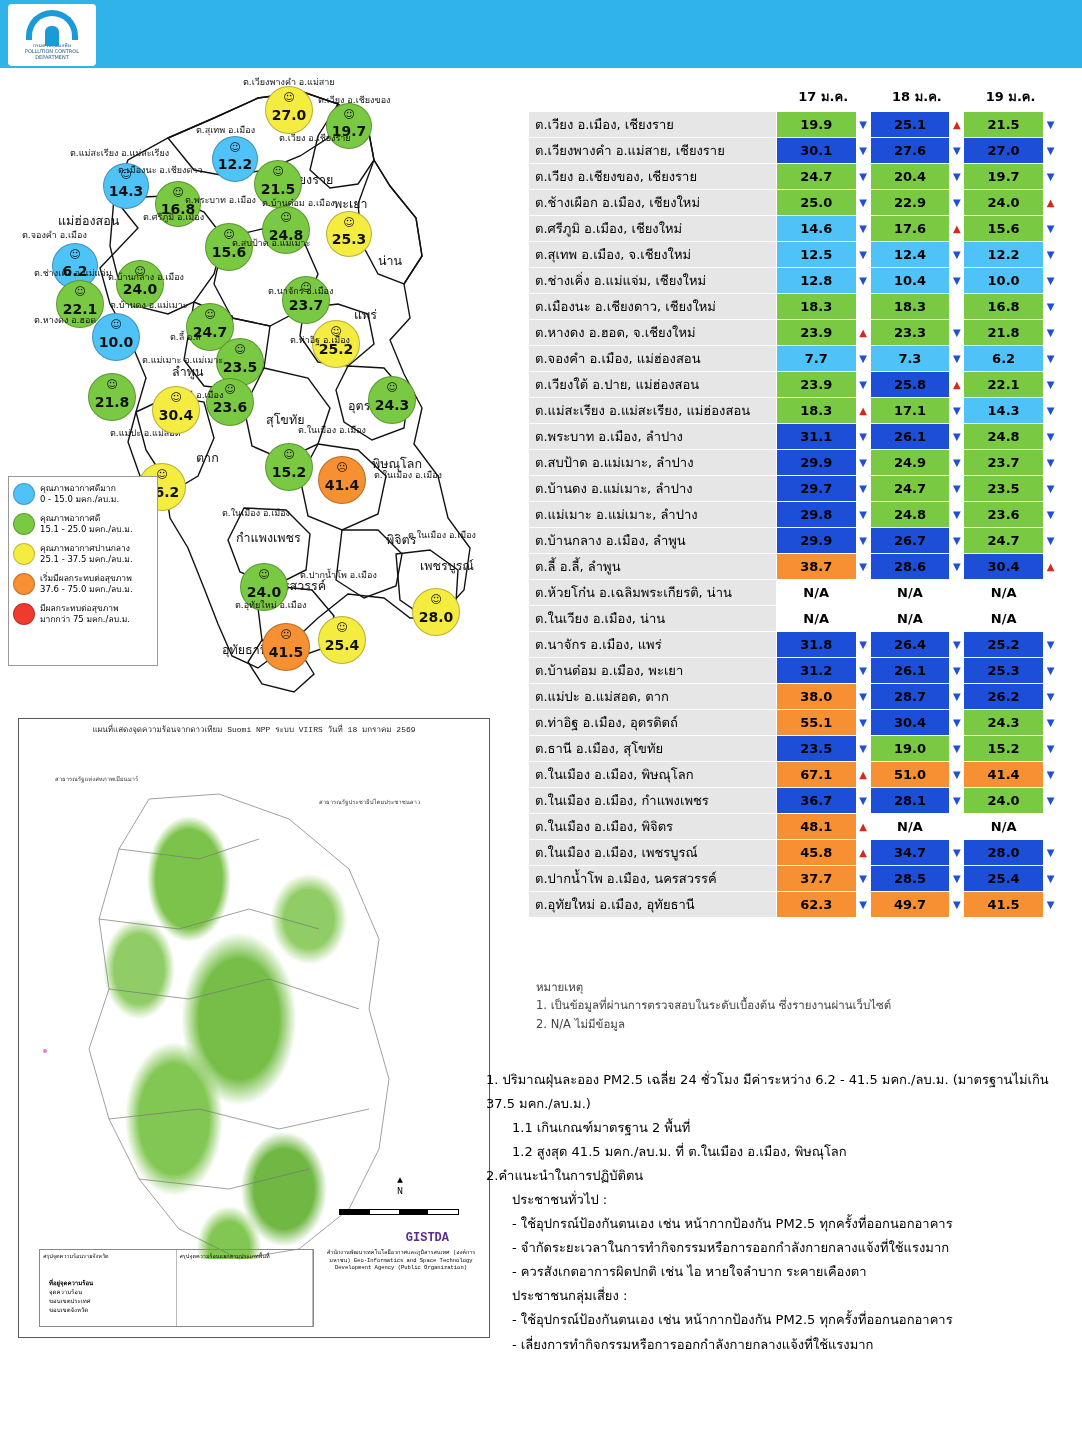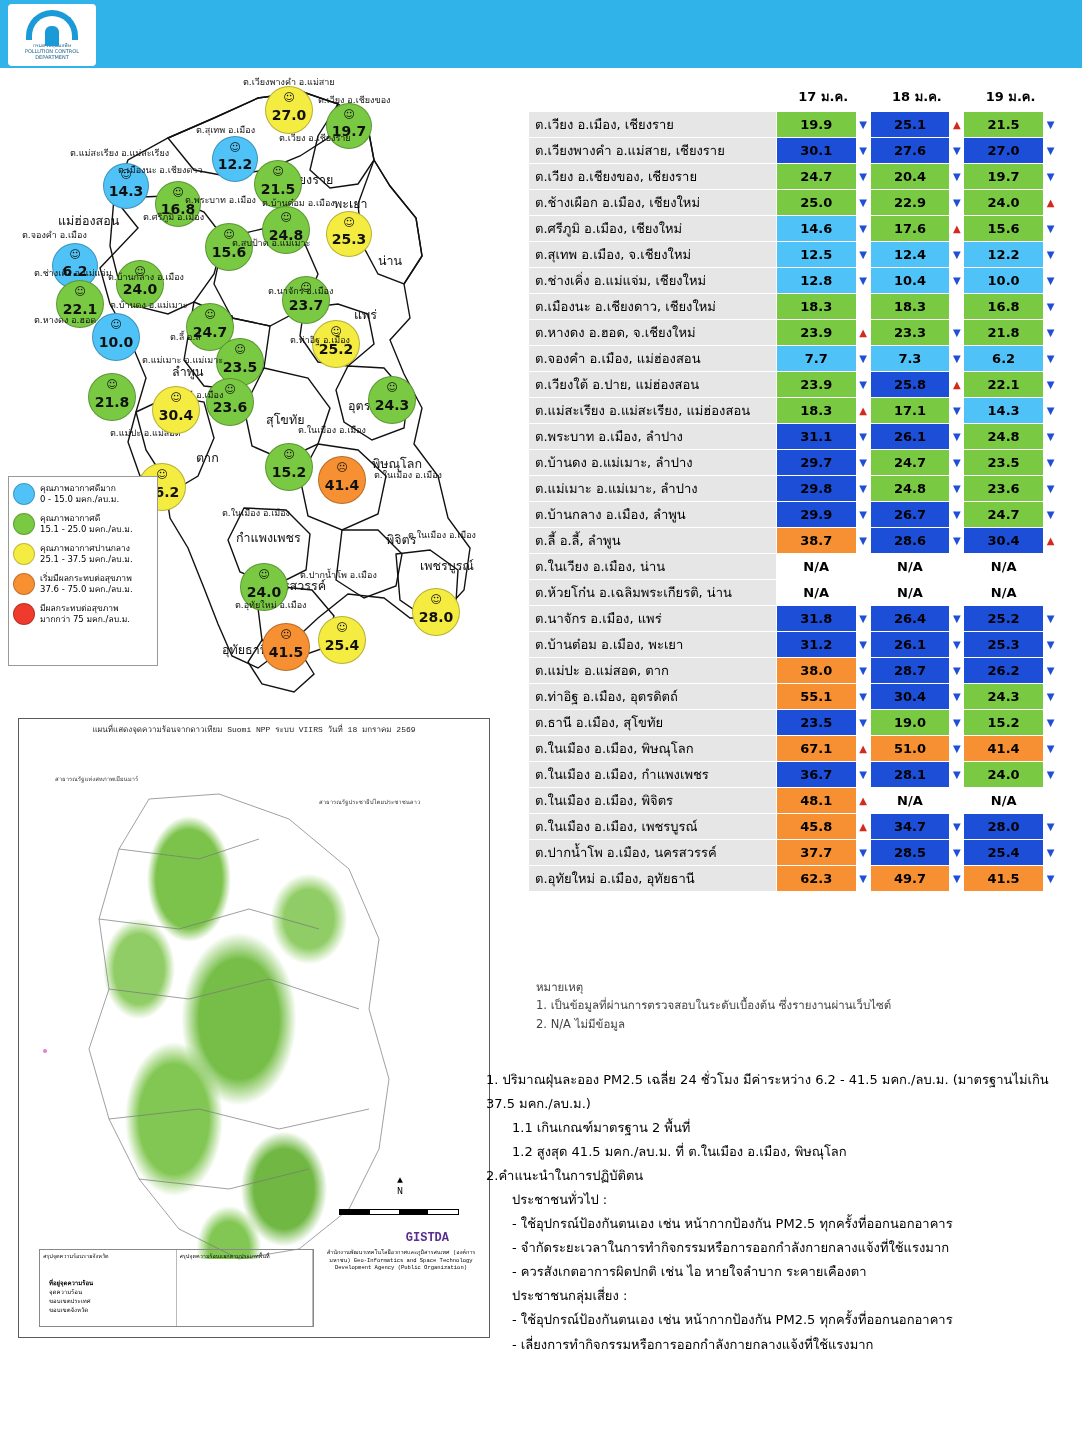--- a/index.html
+++ b/index.html
@@ -539,20 +539,29 @@
         <tr>
           <td class="name">ต.พระบาท อ.เมือง, ลำปาง</td>
           <td class="val v-yellow">31.1</td>
           <td class="arrow"><span class="down">▼</span></td>
           <td class="val v-yellow">26.1</td>
           <td class="arrow"><span class="down">▼</span></td>
           <td class="val v-green">24.8</td>
           <td class="arrow"><span class="down">▼</span></td>
         </tr>
         <tr>
+          <td class="name">ต.สบป้าด อ.แม่เมาะ, ลำปาง</td>
+          <td class="val v-yellow">29.9</td>
+          <td class="arrow"><span class="down">▼</span></td>
+          <td class="val v-green">24.9</td>
+          <td class="arrow"><span class="down">▼</span></td>
+          <td class="val v-green">23.7</td>
+          <td class="arrow"><span class="down">▼</span></td>
+        </tr>
+        <tr>
           <td class="name">ต.บ้านดง อ.แม่เมาะ, ลำปาง</td>
           <td class="val v-yellow">29.7</td>
           <td class="arrow"><span class="down">▼</span></td>
           <td class="val v-green">24.7</td>
           <td class="arrow"><span class="down">▼</span></td>
           <td class="val v-green">23.5</td>
           <td class="arrow"><span class="down">▼</span></td>
         </tr>
         <tr>
           <td class="name">ต.แม่เมาะ อ.แม่เมาะ, ลำปาง</td>
@@ -575,30 +584,30 @@
         <tr>
           <td class="name">ต.ลี้ อ.ลี้, ลำพูน</td>
           <td class="val v-orange">38.7</td>
           <td class="arrow"><span class="down">▼</span></td>
           <td class="val v-yellow">28.6</td>
           <td class="arrow"><span class="down">▼</span></td>
           <td class="val v-yellow">30.4</td>
           <td class="arrow"><span class="up">▲</span></td>
         </tr>
         <tr>
+          <td class="name">ต.ห้วยโก๋น อ.เฉลิมพระเกียรติ, น่าน</td>
+          <td class="val v-na">N/A</td>
+          <td class="arrow"></td>
+          <td class="val v-na">N/A</td>
+          <td class="arrow"></td>
+          <td class="val v-na">N/A</td>
+          <td class="arrow"></td>
+        </tr>
+        <tr>
           <td class="name">ต.ในเวียง อ.เมือง, น่าน</td>
-          <td class="val v-na">N/A</td>
-          <td class="arrow"></td>
-          <td class="val v-na">N/A</td>
-          <td class="arrow"></td>
-          <td class="val v-na">N/A</td>
-          <td class="arrow"></td>
-        </tr>
-        <tr>
-          <td class="name">ต.ห้วยโก๋น อ.เฉลิมพระเกียรติ, น่าน</td>
           <td class="val v-na">N/A</td>
           <td class="arrow"></td>
           <td class="val v-na">N/A</td>
           <td class="arrow"></td>
           <td class="val v-na">N/A</td>
           <td class="arrow"></td>
         </tr>
         <tr>
           <td class="name">ต.นาจักร อ.เมือง, แพร่</td>
           <td class="val v-yellow">31.8</td>

